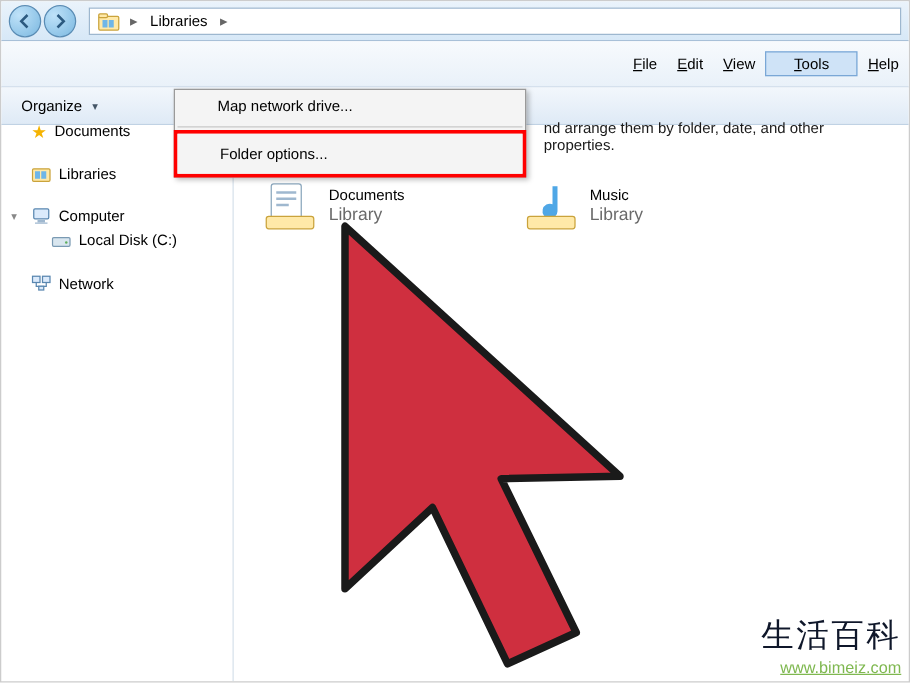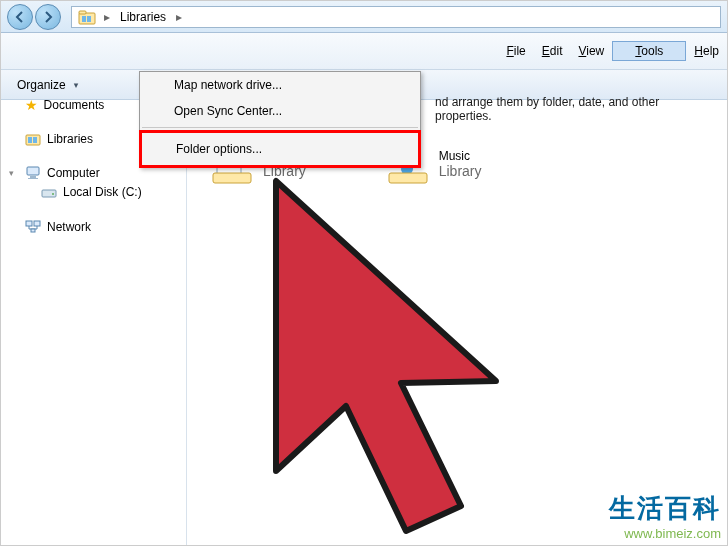--- a/index.html
+++ b/index.html
@@ -38,33 +38,33 @@
 
   .navgrp { margin: 4px 0 14px 0; }
   .navhdr { display:flex; align-items:center; gap:6px; padding: 2px 8px; font-size:12px; }
   .navitem { display:flex; align-items:flex-start; gap:6px; padding: 2px 8px 2px 40px; font-size:12px; white-space:nowrap; }
   .star { color:#f5b301; font-size:14px; }
   .lib-icon, .fld-icon-sm, .comp-icon, .net-icon, .disk-icon, .dvd-icon { width:16px; height:16px; display:inline-block; }
   .tree-tw { color:#888; font-size:9px; width:10px; display:inline-block; }
 
   .desc { color:#1a1a1a; font-size:12px; margin-bottom:20px; margin-left:4px; }
 
-  .lib-grid { display:flex; gap: 63px; margin-left: 10px; }
+  .lib-grid { display:flex; gap: 96px; margin-left: 10px; }
   .lib-tile { display:flex; align-items:center; gap:10px; }
   .lib-big-icon { width:42px; height:42px; }
   .lib-name { font-size:12px; }
   .lib-sub { font-size:14px; color:#6a6a6a; }
 
   
   .big-cursor { position:absolute; left:265px; top:170px; width:300px; height:380px; z-index:80; pointer-events:none; }
 
   
   .wm { position:absolute; right:6px; bottom:4px; text-align:right; z-index:90; }
-  .wm .cn { font-family: "SimHei","Microsoft YaHei",sans-serif; font-size:26px; font-weight:bold; color:#0369a1; text-shadow:1px 1px 0 #fff; letter-spacing:2px; }
-  .wm .url { font-size:13px; color:#7fb850; text-shadow:1px 1px 0 #fff; }
+  .wm .cn { font-family: "SimHei","Microsoft YaHei",sans-serif; font-size:26px; font-weight:normal; color:#0f172a; text-shadow:1px 1px 0 #fff; letter-spacing:2px; }
+  .wm .url { font-size:13px; color:#7fb850; text-shadow:1px 1px 0 #fff;text-decoration:underline; }
 
   
   svg { display:block; }
 </style>
 </head>
 <body>
 
 <div class="titlebar">
   <div class="nav-btn">
     <svg width="12" height="12" viewBox="0 0 12 12">
@@ -194,21 +194,20 @@
           <div class="lib-name">Music</div>
           <div class="lib-sub">Library</div>
         </div>
       </div>
     </div>
   </div>
 </div>
 
 <div class="dropdown">
   <div class="dmi">Map network drive...</div>
-  <div class="dmi">Open Sync Center...</div>
   <div class="sep"></div>
   <div class="highlight-box">
     <div class="dmi">Folder options...</div>
   </div>
 </div>
 
 <svg class="big-cursor" viewBox="0 0 300 380">
   <path d="M10 10 L10 300 L80 235 L140 360 L195 335 L135 212 L230 210 Z" fill="#cf2f3f" stroke="#1a1a1a" stroke-width="6" stroke-linejoin="round"></path>
 </svg>
 

